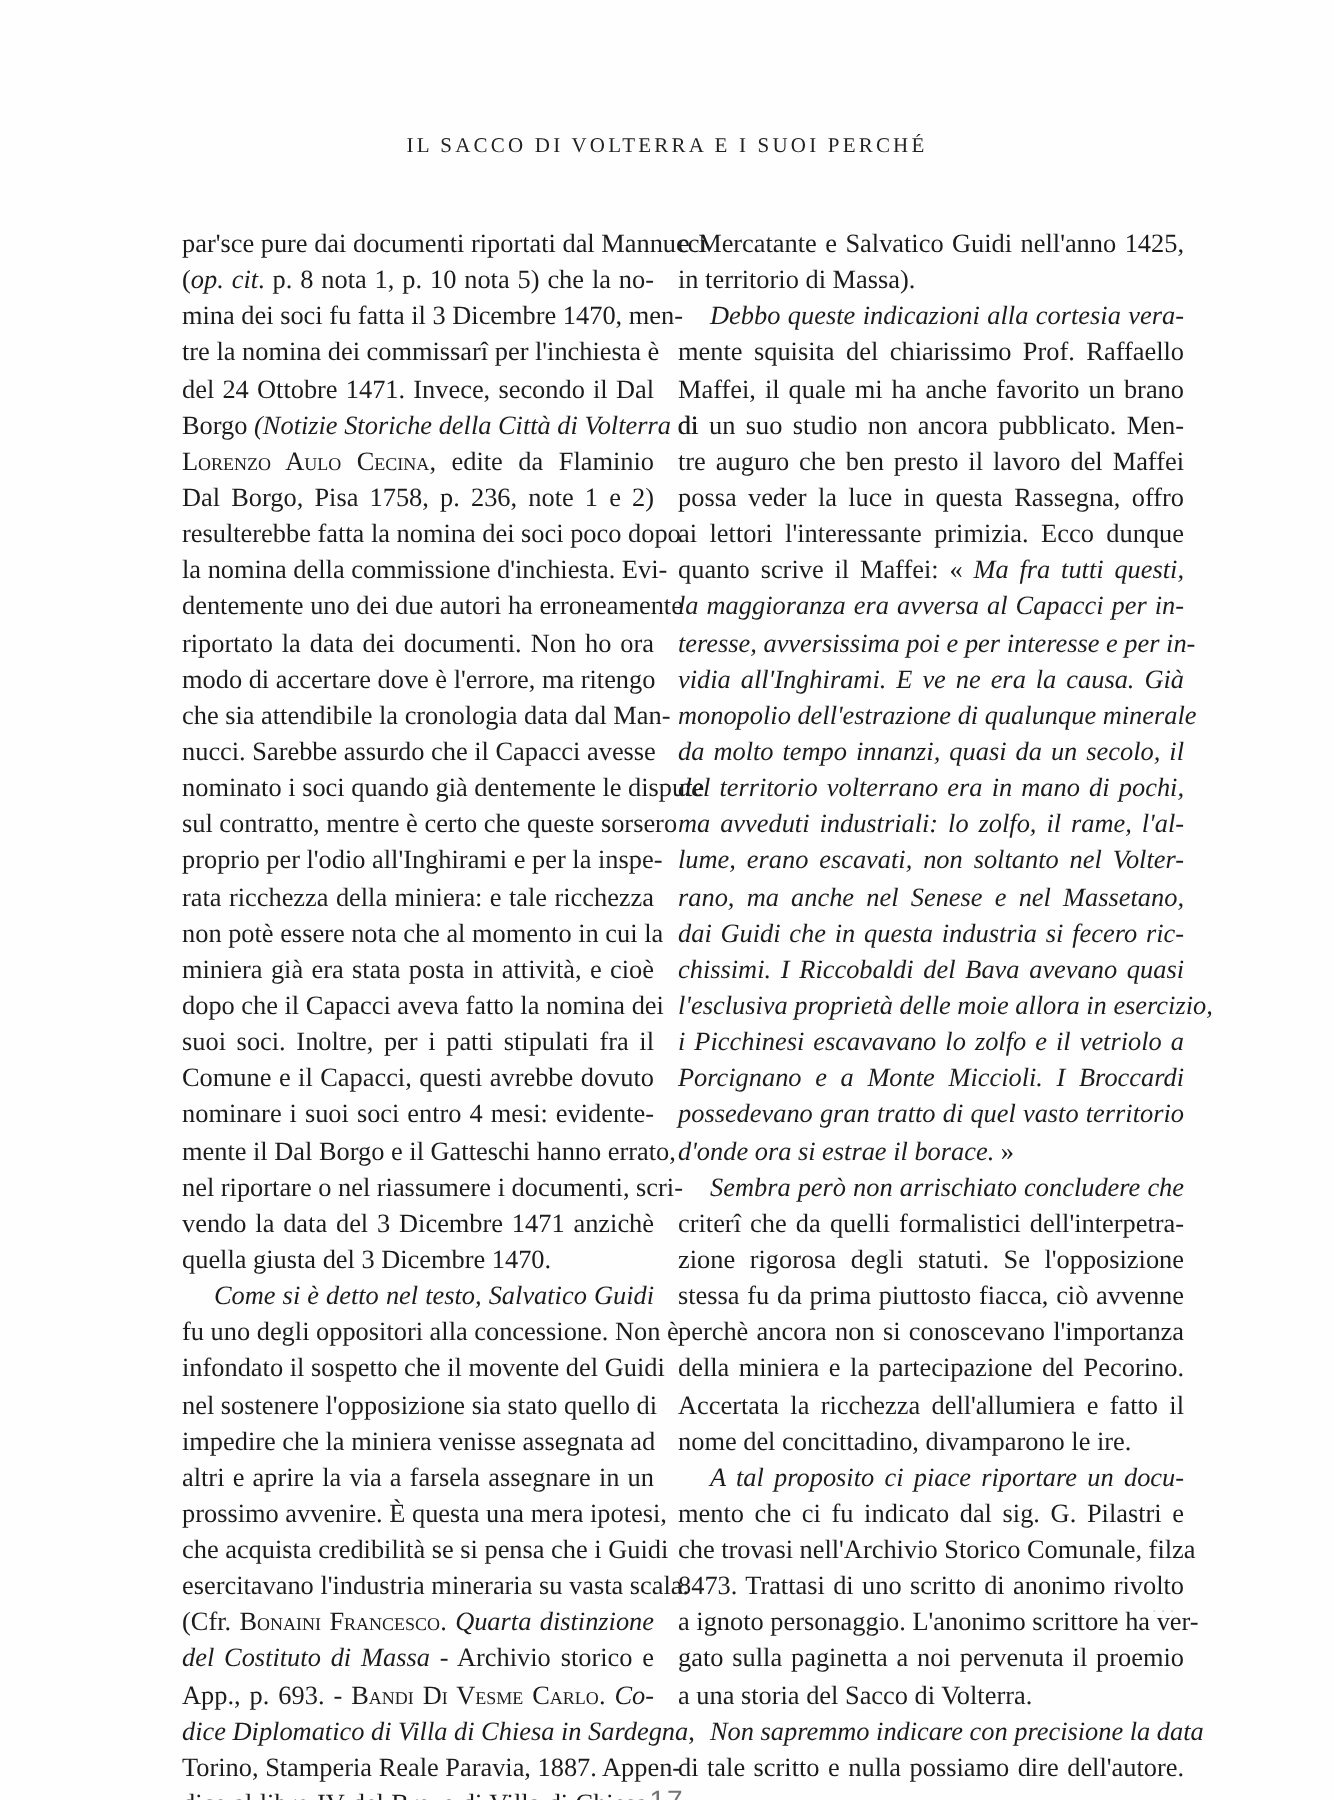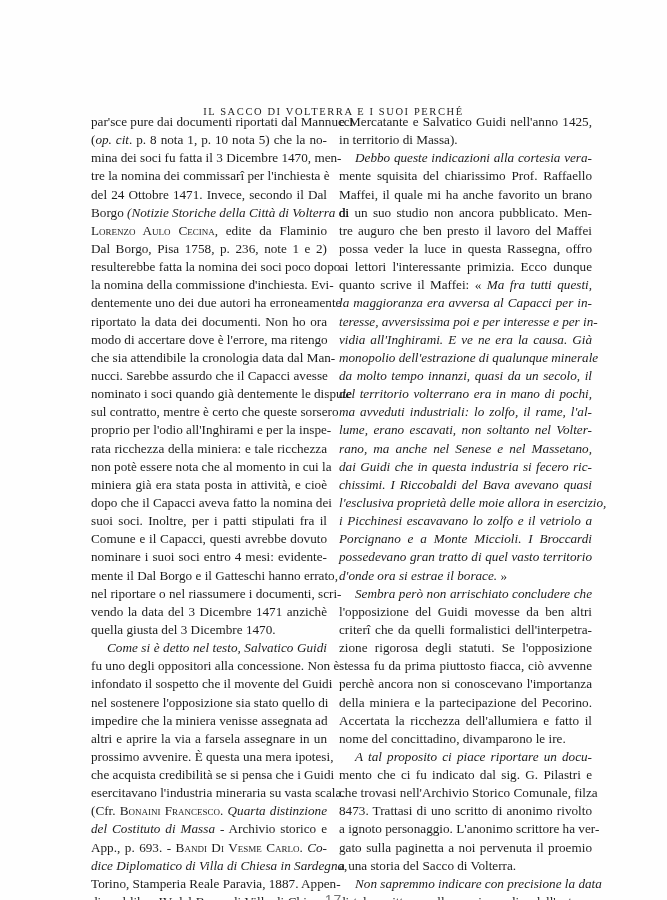--- a/index.html
+++ b/index.html
@@ -1,21 +1,21 @@
 <!DOCTYPE html>
 <html><head>
 <meta charset="utf-8">
 <style>
   html, body { margin: 0; padding: 0; background: #ffffff; }
   body { width: 667px; height: 900px; position: relative; overflow: hidden;
          font-family: "DejaVu Serif", "Liberation Serif", serif; color: #1a1a1a; }
   .page { position: absolute; left: 0; top: 0; width: 667px; height: 900px; background: #fefefe; }
   .running-head { position: absolute; top: 68px; left: 0; width: 667px; text-align: center;
                   font-family: "Liberation Serif", serif; font-size: 10.5px; letter-spacing: 1.6px;
-                  color: #222; margin-top: 38px; }
+                  color: #222; }
   .col { position: absolute; top: 113px; }
   .col-left { left: 91px; width: 236px; }
   .col-right { left: 339px; width: 253px; }
   .line { display: block; height: 18.15px; line-height: 18.15px; white-space: nowrap;
           font-family: "Liberation Serif", serif; font-size: 13.2px; text-align: justify;
           text-align-last: justify; color: #1c1c1c; }
   .line.last { text-align-last: left; }
   .line.indent { padding-left: 16px; font-style: italic; }
   .it { font-style: italic; }
   .sc { font-variant: small-caps; }
@@ -97,21 +97,20 @@
       <div class="line"><span class="it">lume, erano escavati, non soltanto nel Volter-</span></div>
       <div class="line"><span class="it">rano, ma anche nel Senese e nel Massetano,</span></div>
       <div class="line"><span class="it">dai Guidi che in questa industria si fecero ric-</span></div>
       <div class="line"><span class="it">chissimi. I Riccobaldi del Bava avevano quasi</span></div>
       <div class="line"><span class="it">l'esclusiva proprietà delle moie allora in esercizio,</span></div>
       <div class="line"><span class="it">i Picchinesi escavavano lo zolfo e il vetriolo a</span></div>
       <div class="line"><span class="it">Porcignano e a Monte Miccioli. I Broccardi</span></div>
       <div class="line"><span class="it">possedevano gran tratto di quel vasto territorio</span></div>
       <div class="line last"><span class="it">d'onde ora si estrae il borace.</span><span> »</span></div>
       <div class="line indent"><span>Sembra però non arrischiato concludere che</span></div>
-      <div class="line"><span>l'opposizione del Guidi movesse da ben altri</span></div>
       <div class="line"><span>criterî che da quelli formalistici dell'interpetra-</span></div>
       <div class="line"><span>zione rigorosa degli statuti. Se l'opposizione</span></div>
       <div class="line"><span>stessa fu da prima piuttosto fiacca, ciò avvenne</span></div>
       <div class="line"><span>perchè ancora non si conoscevano l'importanza</span></div>
       <div class="line"><span>della miniera e la partecipazione del Pecorino.</span></div>
       <div class="line"><span>Accertata la ricchezza dell'allumiera e fatto il</span></div>
       <div class="line last"><span>nome del concittadino, divamparono le ire.</span></div>
       <div class="line indent"><span>A tal proposito ci piace riportare un docu-</span></div>
       <div class="line"><span>mento che ci fu indicato dal sig. G. Pilastri e</span></div>
       <div class="line"><span>che trovasi nell'Archivio Storico Comunale, filza</span></div>

